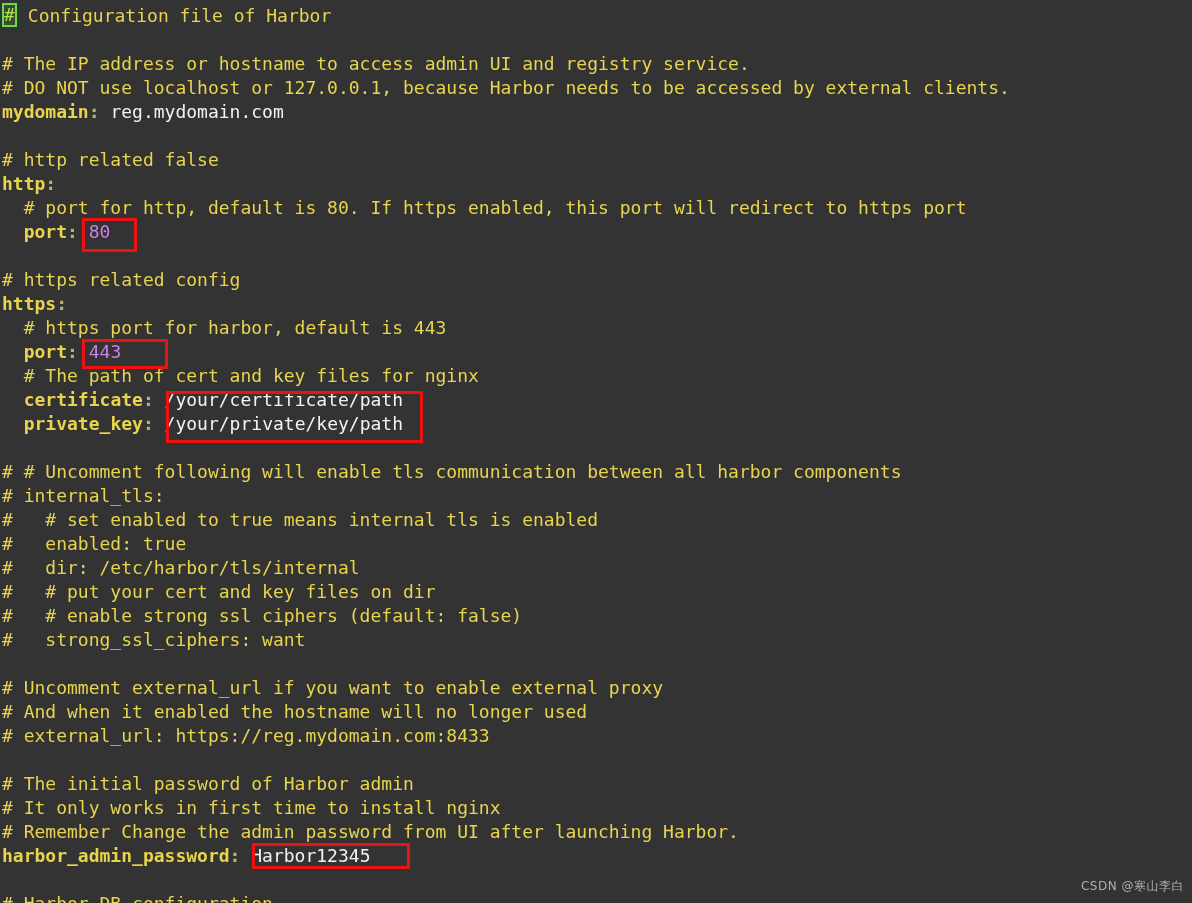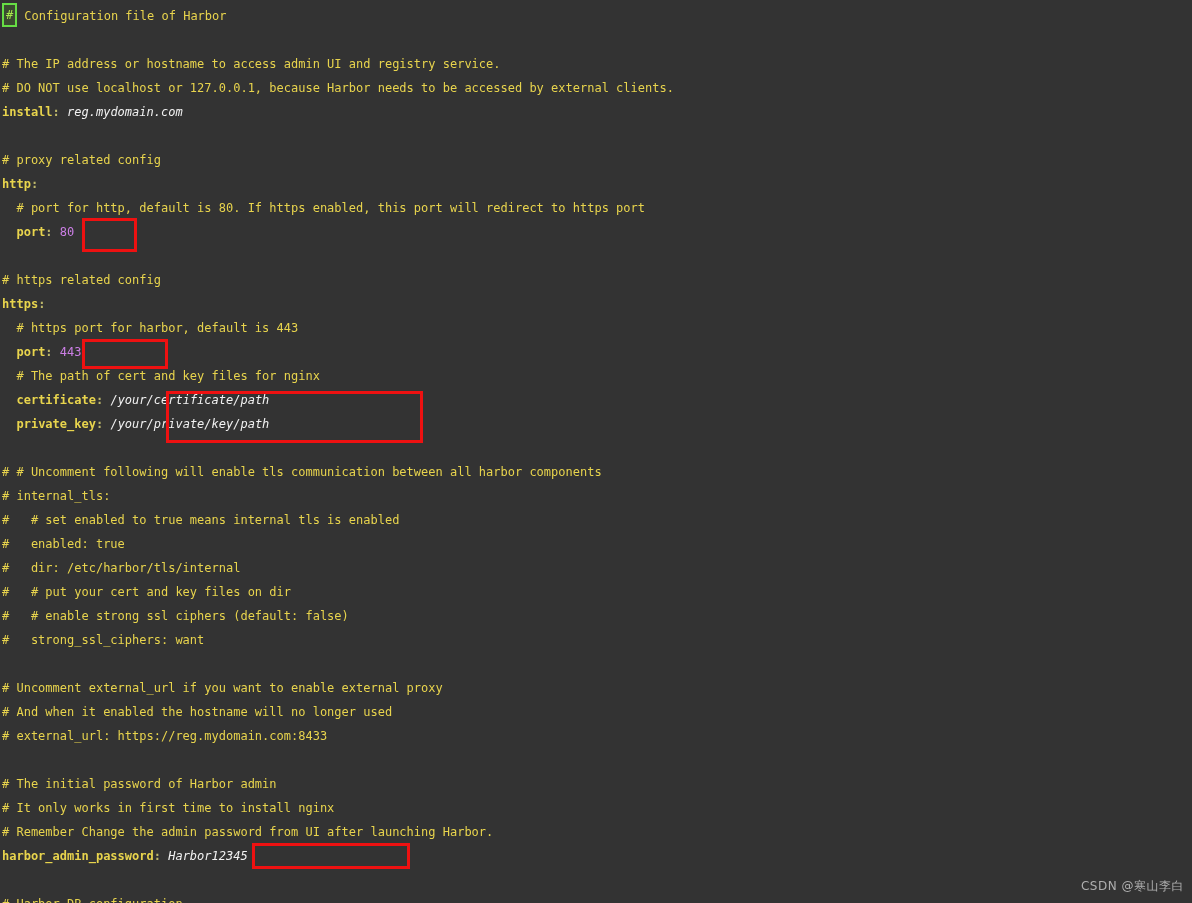--- a/index.html
+++ b/index.html
@@ -23,29 +23,29 @@
   }
   .code-area {
     position: absolute;
     top: 4px;
     left: 2px;
     width: 1190px;
   }
   .line {
     height: 24px;
     line-height: 24px;
-    font-size: 12px;
+    font-size: 18px;
     letter-spacing: 0px;
     white-space: pre;
     color: #e8d44d;
   }
   .cmt   { color: #e8d44d; font-weight: normal; }
   .key   { color: #e8d44d; font-weight: bold; }
   .punc  { color: #bdb76b; font-weight: bold; }
-  .str   { color: #f2f2f2; font-weight: normal; font-style: italic; }
+  .str   { color: #f2f2f2; font-weight: normal; }
   .num   { color: #cc7fe6; font-weight: normal; }
   .blank { height: 24px; }
 
   
   .hash-match {
     display: inline-block;
     color: #a8e84d;
     background: #3b4a30;
     border: 2px solid #66dd44;
     box-sizing: border-box;
@@ -85,25 +85,25 @@
   <div class="code-area">
 
     <div class="line"><span class="hash-match">#</span><span class="cmt"> Configuration file of Harbor</span></div>
 
     <div class="line blank"></div>
 
     <div class="line"><span class="cmt"># The IP address or hostname to access admin UI and registry service.</span></div>
 
     <div class="line"><span class="cmt"># DO NOT use localhost or 127.0.0.1, because Harbor needs to be accessed by external clients.</span></div>
 
-    <div class="line"><span class="key">install</span><span class="punc">:</span><span class="str"> </span><span class="str">reg.mydomain.com</span></div>
+    <div class="line"><span class="key">mydomain</span><span class="punc">:</span><span class="str"> </span><span class="str">reg.mydomain.com</span></div>
 
     <div class="line blank"></div>
 
-    <div class="line"><span class="cmt"># proxy related config</span></div>
+    <div class="line"><span class="cmt"># http related false</span></div>
 
     <div class="line"><span class="key">http</span><span class="punc">:</span></div>
 
     <div class="line"><span class="cmt">  # port for http, default is 80. If https enabled, this port will redirect to https port</span></div>
 
     <div class="line"><span class="cmt">  </span><span class="key">port</span><span class="punc">:</span><span class="num"> </span><span class="num">80</span></div>
 
     <div class="line blank"></div>
 
     <div class="line"><span class="cmt"># https related config</span></div>

